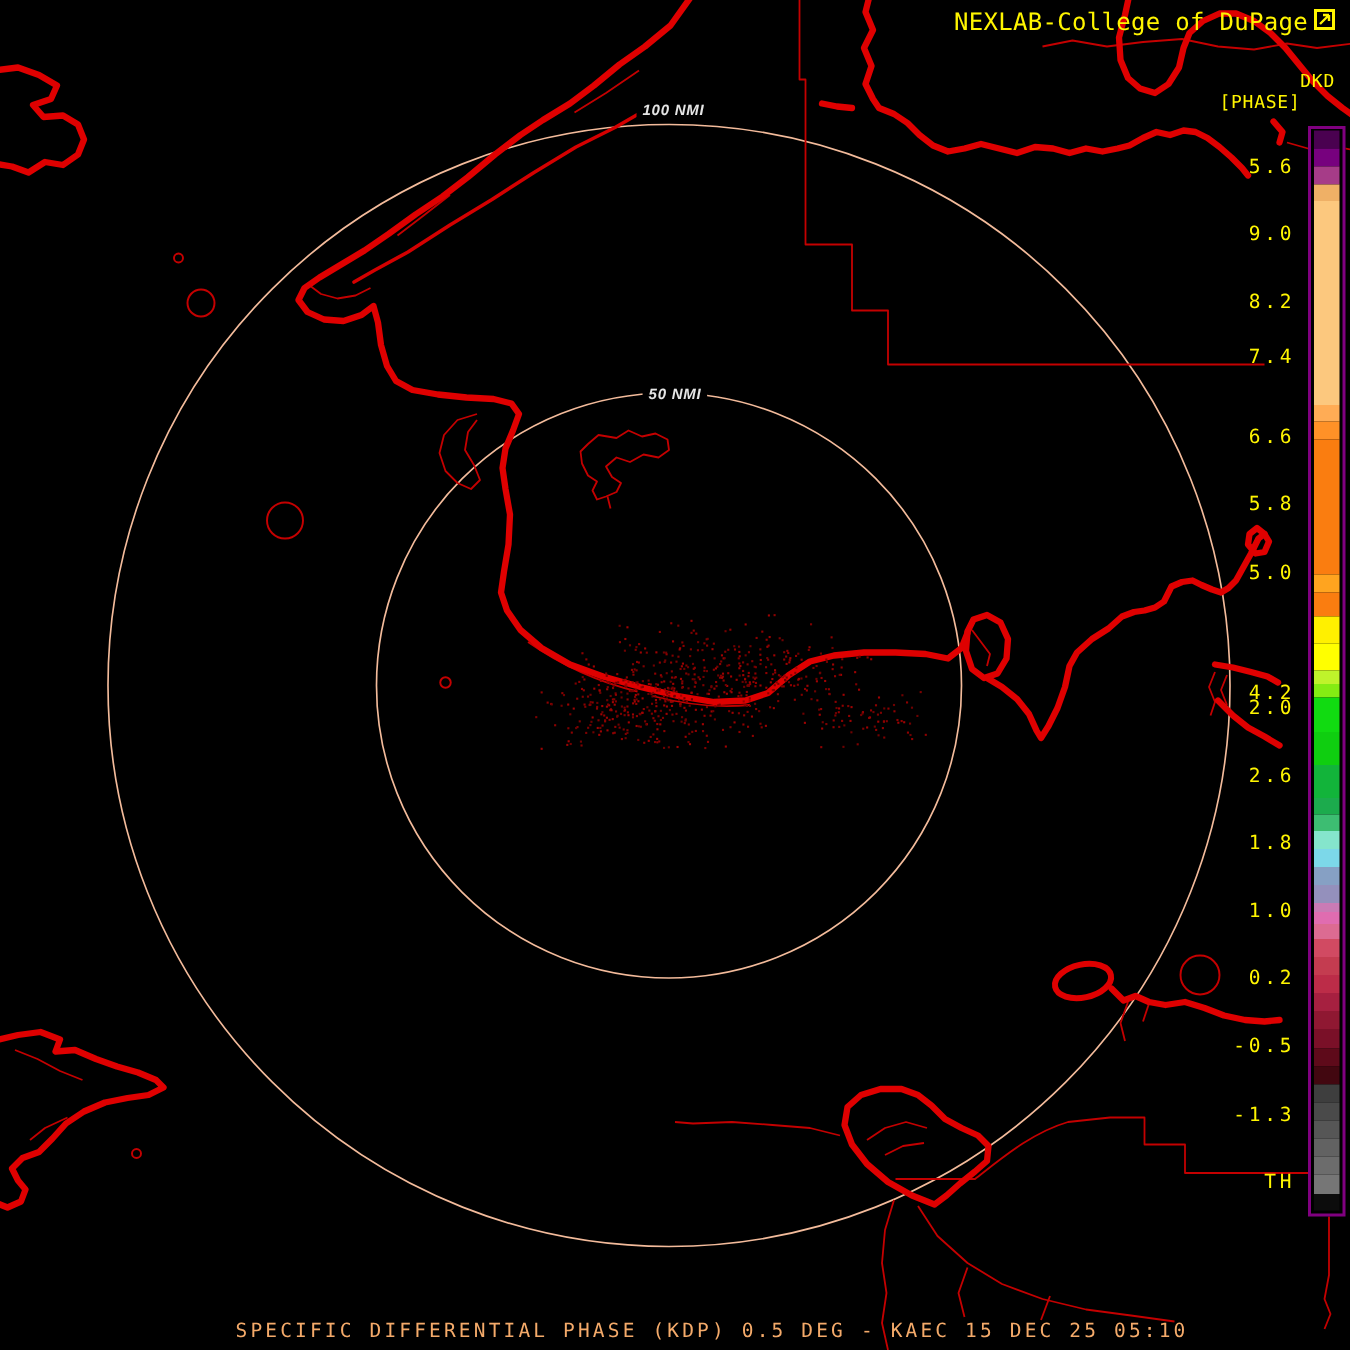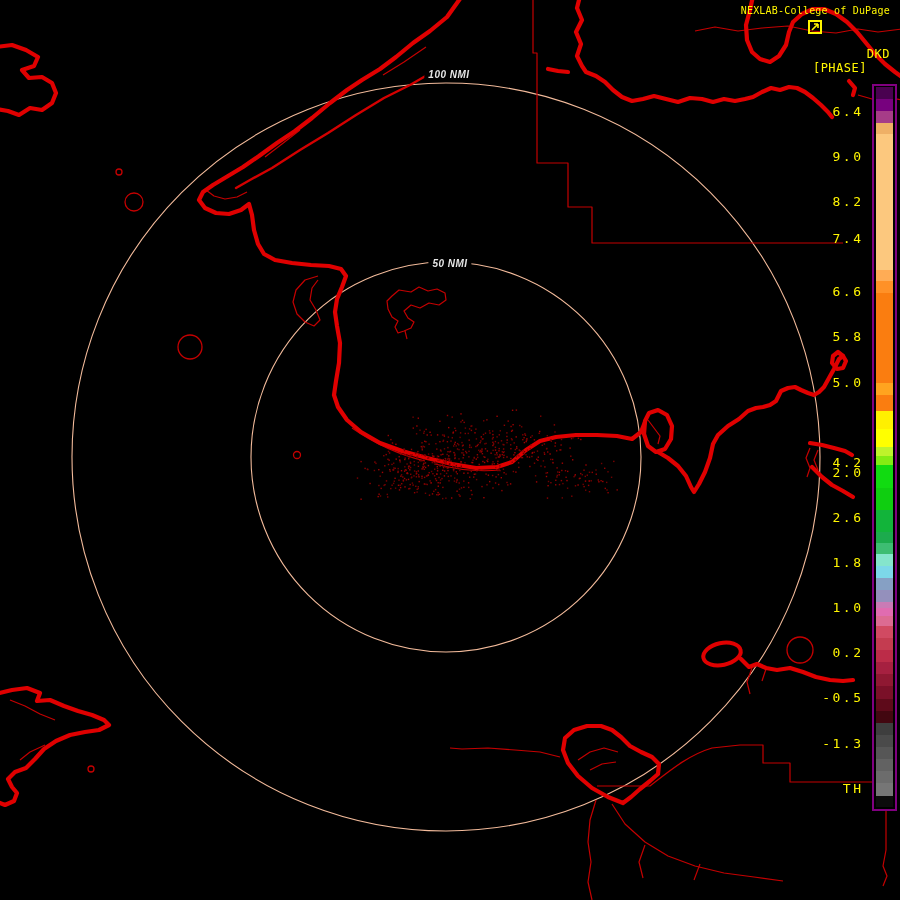--- a/index.html
+++ b/index.html
@@ -1,21 +1,21 @@
 <!DOCTYPE html>
 <html><head>
 <meta charset="utf-8">
 <style>
   html,body{margin:0;padding:0;background:#111;}
   #stage{position:relative;width:900px;height:900px;background:#000;overflow:hidden;
          font-family:"DejaVu Sans Mono",monospace;}
   #mapsvg{position:absolute;left:0;top:0;}
   .ylw{color:#FFF500;}
-  #title{position:absolute;top:5px;right:10px;font-size:10px;letter-spacing:.2px;
-         display:flex;align-items:center;gap:4px;flex-direction:column;}
+  #title{position:absolute;top:5px;right:10px;font-size:16px;letter-spacing:.2px;
+         display:flex;align-items:center;gap:4px;}
   #prod-id{position:absolute;top:47px;right:10px;font-size:12px;letter-spacing:.5px;}
   #prod-units{position:absolute;top:61px;right:33px;font-size:12px;letter-spacing:.5px;}
   #colorbar{position:absolute;box-sizing:border-box;background:#000;}
   #colorbar .seg{width:100%;}
   .tick{position:absolute;font-size:13px;letter-spacing:2.5px;margin-right:-2.5px;
         color:#FFF500;white-space:pre;transform:translateY(-9px);text-align:right;width:70px;}
   .ringlabel{position:absolute;transform:translate(-50%,-55%);background:#000;
         font-family:"Liberation Sans",sans-serif;font-weight:bold;font-style:italic;
         font-size:10px;letter-spacing:.5px;color:#e5e5e5;padding:1px 4px;white-space:pre;}
   #footer{position:absolute;left:157px;top:880px;font-size:13px;letter-spacing:2.1px;
@@ -836,31 +836,32 @@
       <div class="seg" style="height: 12px; background: rgb(66, 7, 16);"></div>
       <div class="seg" style="height: 12px; background: rgb(62, 62, 62);"></div>
       <div class="seg" style="height: 12px; background: rgb(74, 74, 74);"></div>
       <div class="seg" style="height: 12px; background: rgb(86, 86, 86);"></div>
       <div class="seg" style="height: 12px; background: rgb(98, 98, 98);"></div>
       <div class="seg" style="height: 12px; background: rgb(108, 108, 108);"></div>
       <div class="seg" style="height: 13px; background: rgb(118, 118, 118);"></div>
       <div class="seg" style="height: 11px; background: rgb(12, 12, 12);"></div>
     </div>
   <div id="ticks">
-      <div class="tick" style="top: 113px; right: 39px;">6.4</div>
+      <div class="tick" style="top: 113px; right: 39px;">5.6</div>
       <div class="tick" style="top: 158px; right: 39px;">9.0</div>
       <div class="tick" style="top: 203px; right: 39px;">8.2</div>
       <div class="tick" style="top: 240px; right: 39px;">7.4</div>
       <div class="tick" style="top: 293px; right: 39px;">6.6</div>
       <div class="tick" style="top: 338px; right: 39px;">5.8</div>
       <div class="tick" style="top: 384px; right: 39px;">5.0</div>
       <div class="tick" style="top: 429px; right: 39px; margin-top: 35px;">4.2</div>
       <div class="tick" style="top: 474px; right: 39px;">2.0</div>
       <div class="tick" style="top: 519px; right: 39px;">2.6</div>
       <div class="tick" style="top: 564px; right: 39px;">1.8</div>
       <div class="tick" style="top: 609px; right: 39px;">1.0</div>
       <div class="tick" style="top: 654px; right: 39px;">0.2</div>
       <div class="tick" style="top: 699px; right: 39px;">-0.5</div>
       <div class="tick" style="top: 745px; right: 39px;">-1.3</div>
       <div class="tick" style="top: 790px; right: 39px;">TH</div>
     </div>
 
+  <div id="footer">SPECIFIC DIFFERENTIAL PHASE (KDP) 0.5 DEG - KAEC 15 DEC 25 05:10</div>
 </div>
 
 </body></html>

